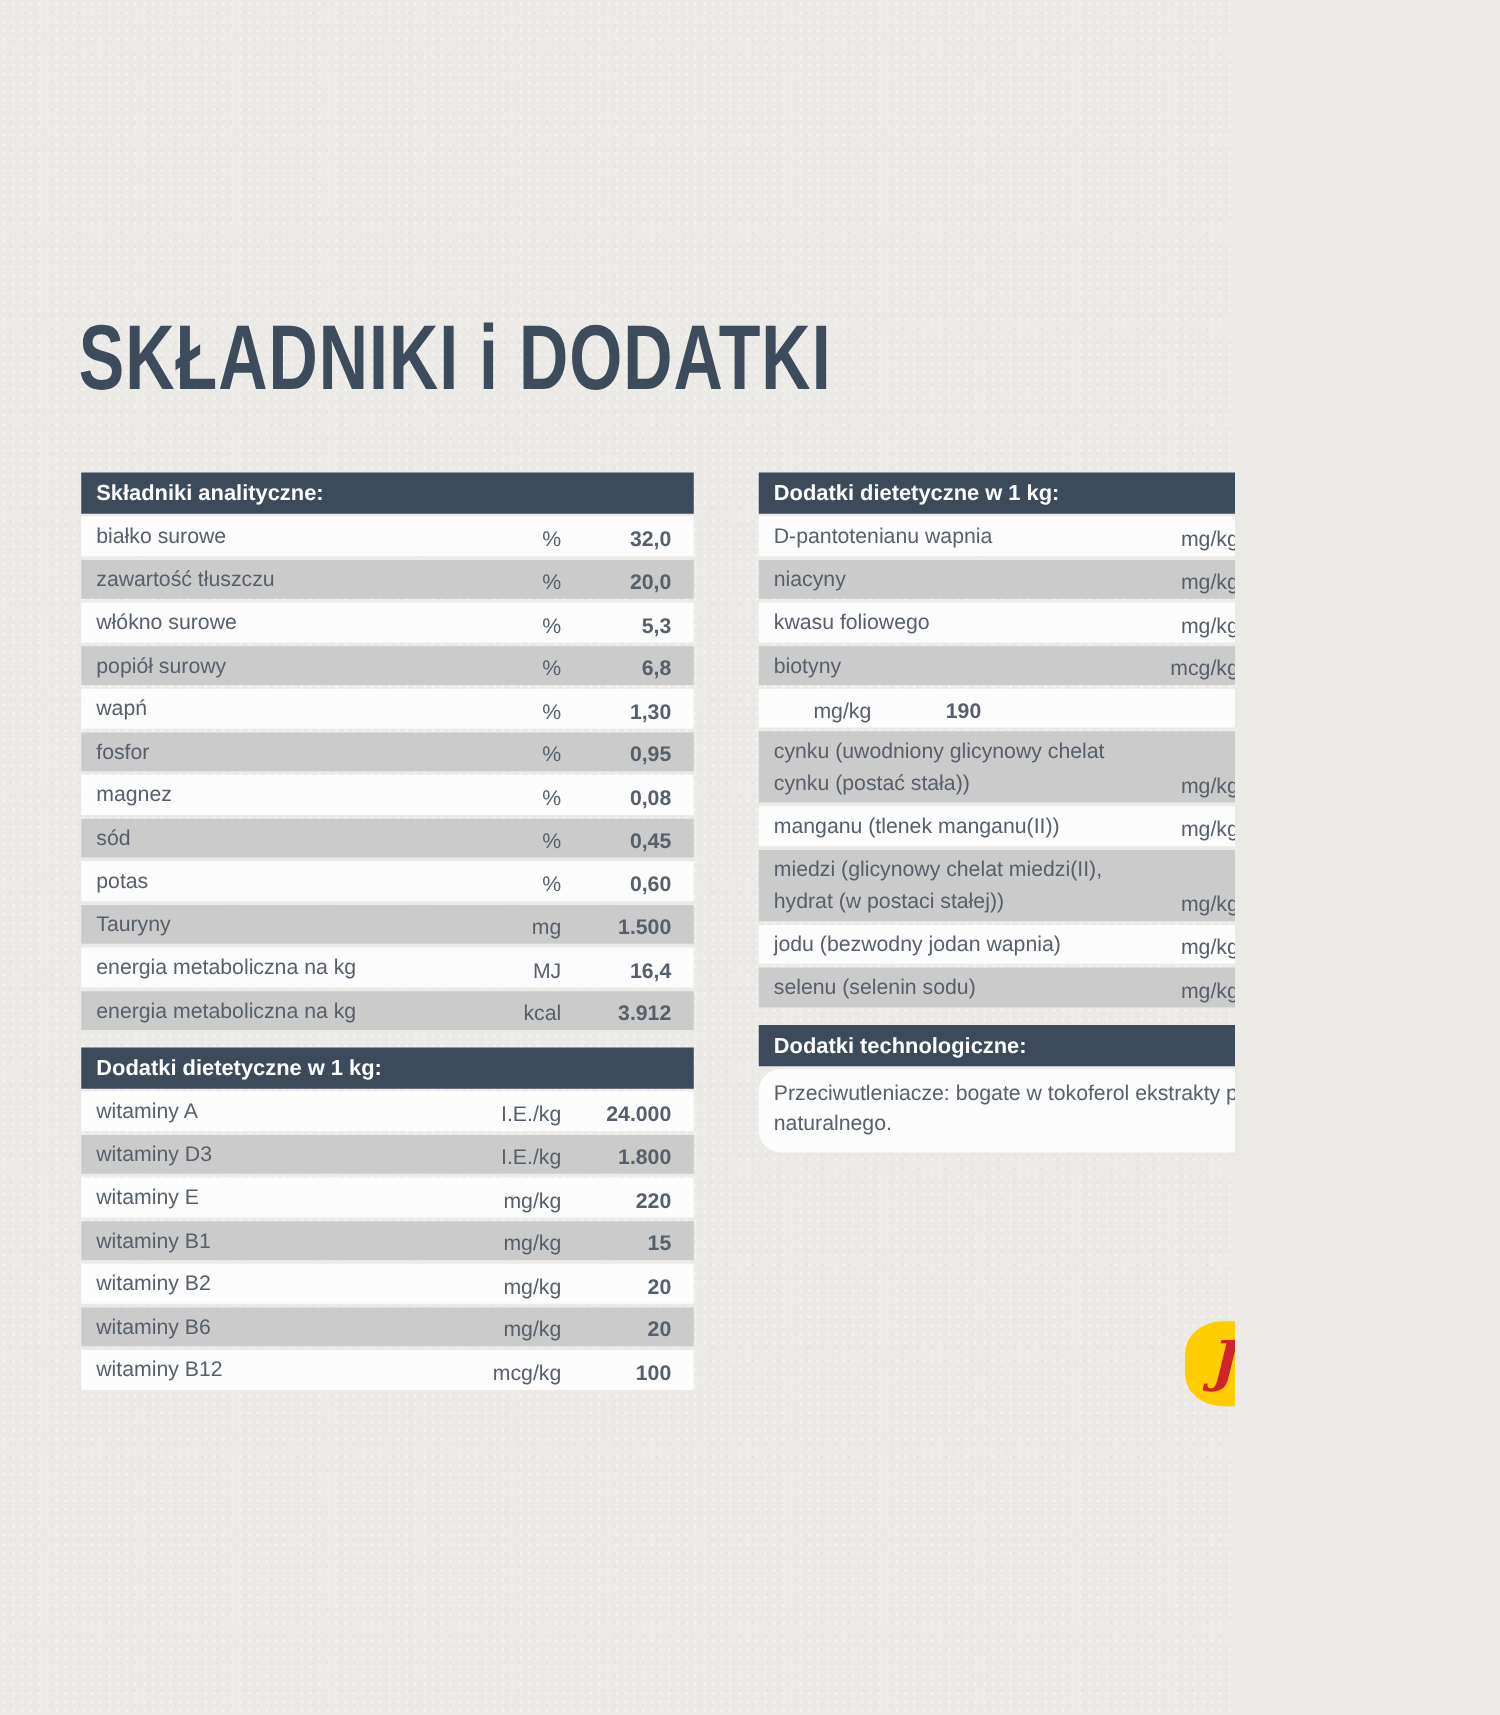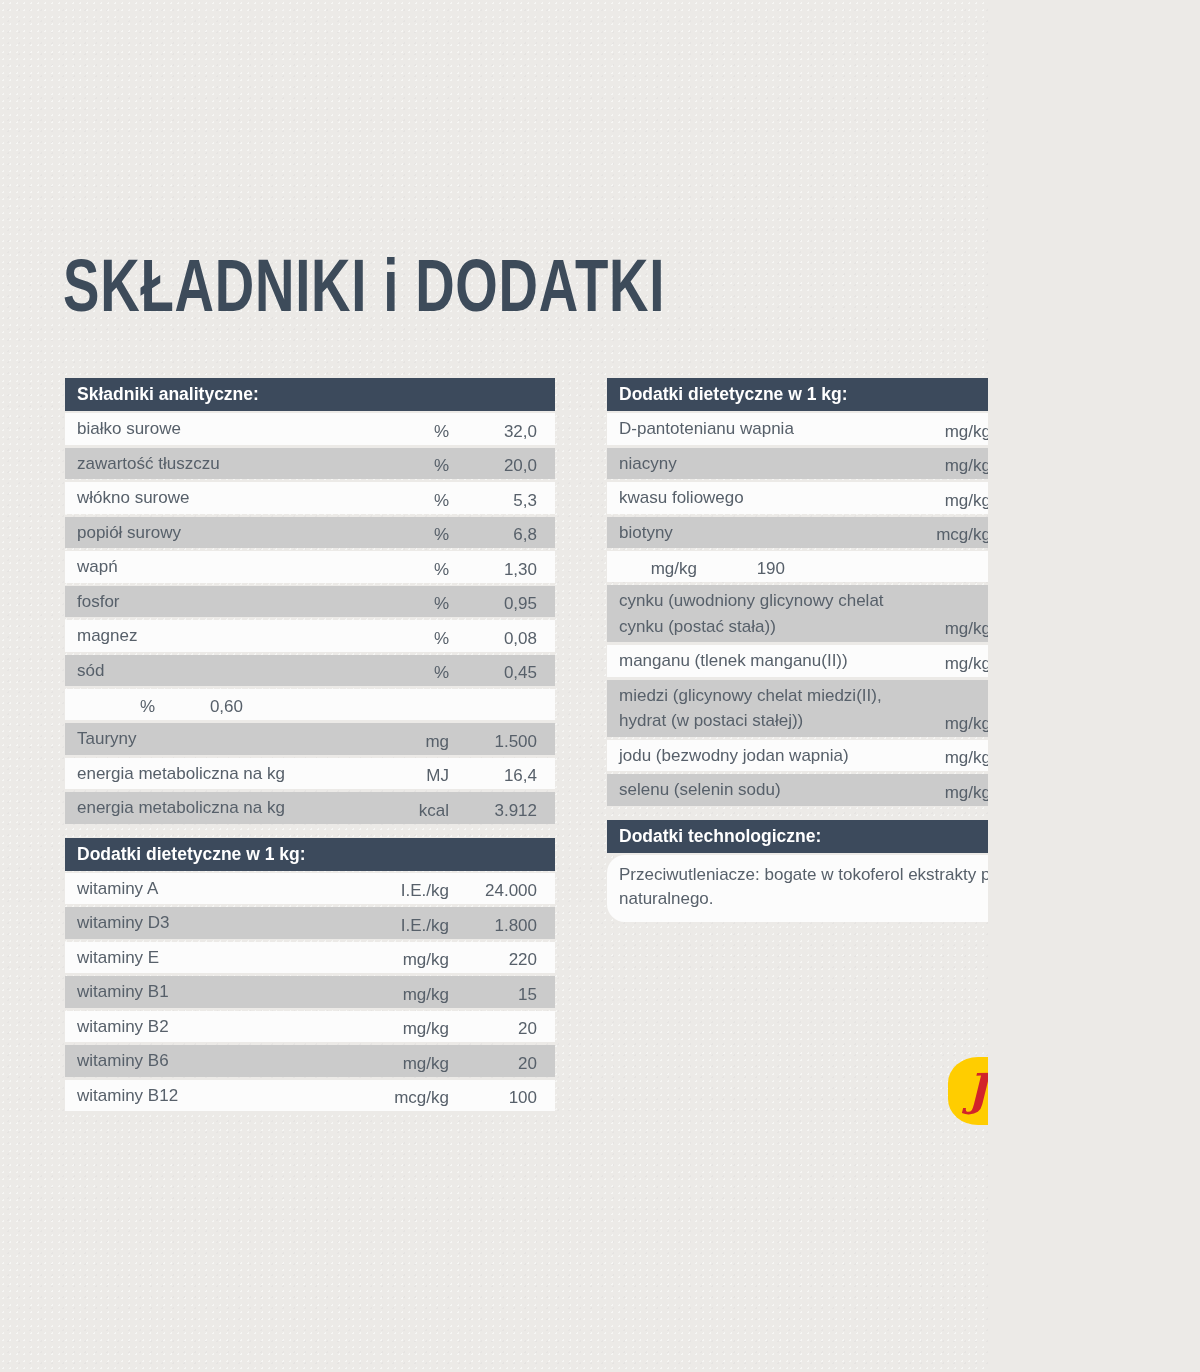--- a/index.html
+++ b/index.html
@@ -76,21 +76,21 @@
     padding:3px 18px 3px 12px;
   }
   .rows .row:nth-of-type(even){background:var(--row_alt);}
   .row .label{
     flex:1;
     white-space:pre-line;
     line-height:1.5;
     padding-right:6px;
   }
   .row .unit{width:78px;text-align:right;flex:0 0 78px;}
-  .row .val{width:88px;text-align:right;flex:0 0 88px;}
+  .row .val{width:88px;text-align:right;flex:0 0 88px;font-weight:bold;}
   .tech-text{
     background:var(--row_white);
     color:var(--row_text);
     font-size:17px;
     line-height:1.45;
     padding:8px 12px 10px 12px;
     margin-bottom:3px;
     border-radius:18px;
   }
   .logo{
@@ -173,20 +173,21 @@
               <span class="val">0,08</span>
             </div>
 
             <div class="row">
               <span class="label">sód</span>
               <span class="unit">%</span>
               <span class="val">0,45</span>
             </div>
 
             <div class="row">
+              <span class="label">potas</span>
               <span class="unit">%</span>
               <span class="val">0,60</span>
             </div>
 
             <div class="row">
               <span class="label">Tauryny</span>
               <span class="unit">mg</span>
               <span class="val">1.500</span>
             </div>
 

